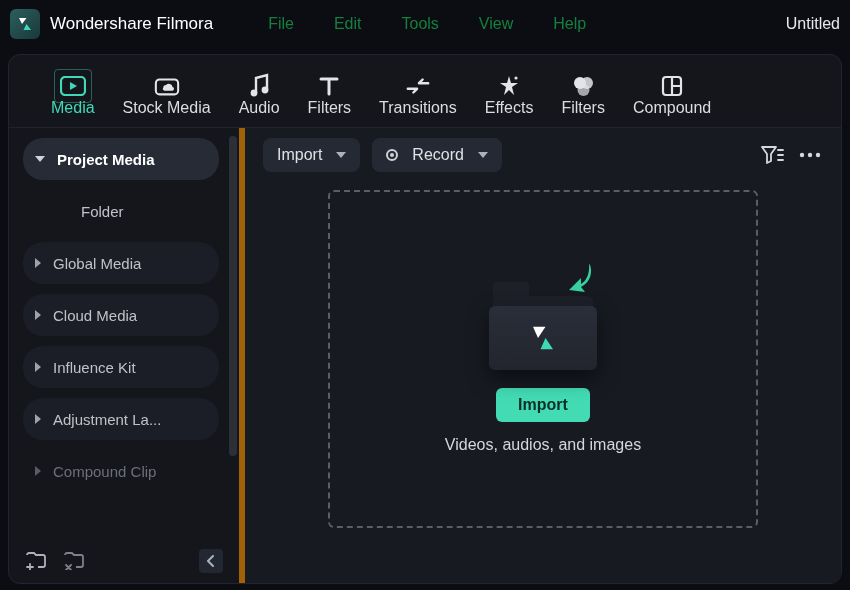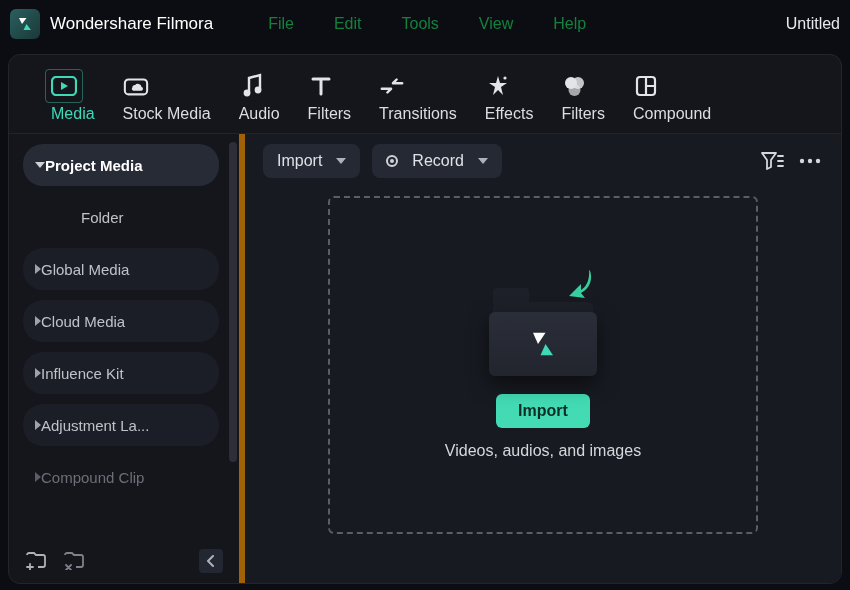--- a/index.html
+++ b/index.html
@@ -46,22 +46,21 @@
   .tab-strip {
     display: flex;
     align-items: flex-end;
     gap: 20px;
     padding: 14px 38px 6px 38px;
     border-bottom: 1px solid #20232b;
   }
   .tab {
     display: flex;
     flex-direction: column;
-    align-items: flex-start;
-    gap: 6px;
+    align-items: center;
     cursor: pointer;
     color: #dcdde0;
     font-size: 16px;
     padding: 4px 4px;
   }
   .tab.active { color: #3fd9b8; }
   .tab .ico {
     width: 26px; height: 26px;
     display: flex; align-items: center; justify-content: center;
   }
@@ -99,21 +98,21 @@
     position: absolute;
     top: 0; left: 0; right: 0;
     height: 320px;
     background: #2c2f38;
     border-radius: 4px;
   }
 
   .sb-item {
     display: flex;
     align-items: center;
-    gap: 0;
+    gap: 12px;
     height: 42px;
     padding: 0 12px;
     border-radius: 20px;
     background: #1b1e26;
     color: #bfc2c8;
     font-size: 15px;
     cursor: pointer;
     white-space: nowrap;
     overflow: hidden;
     text-overflow: ellipsis;

